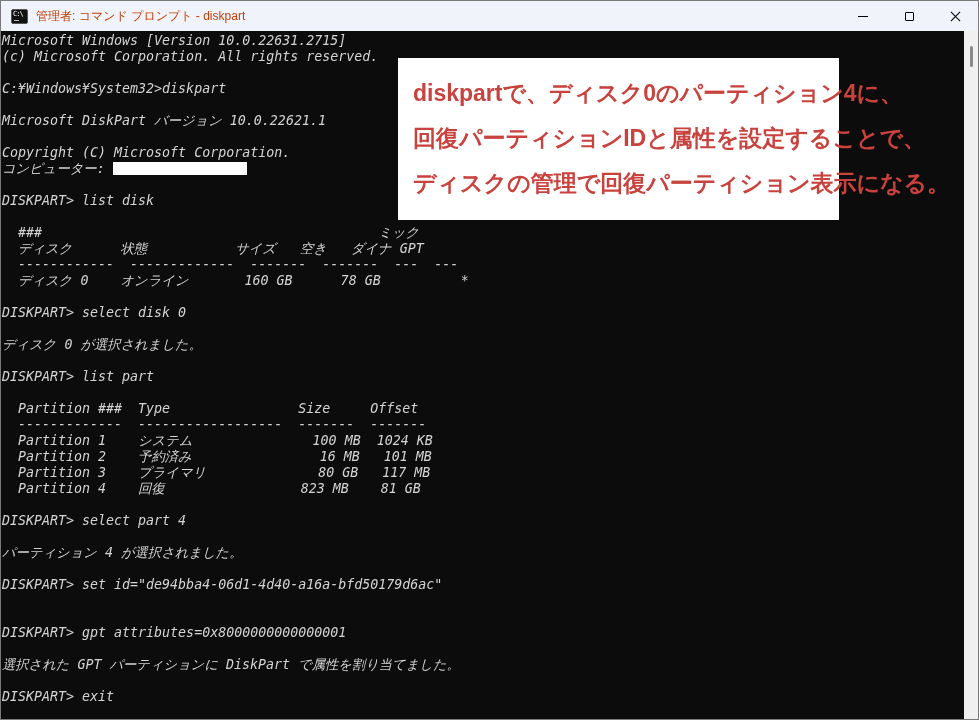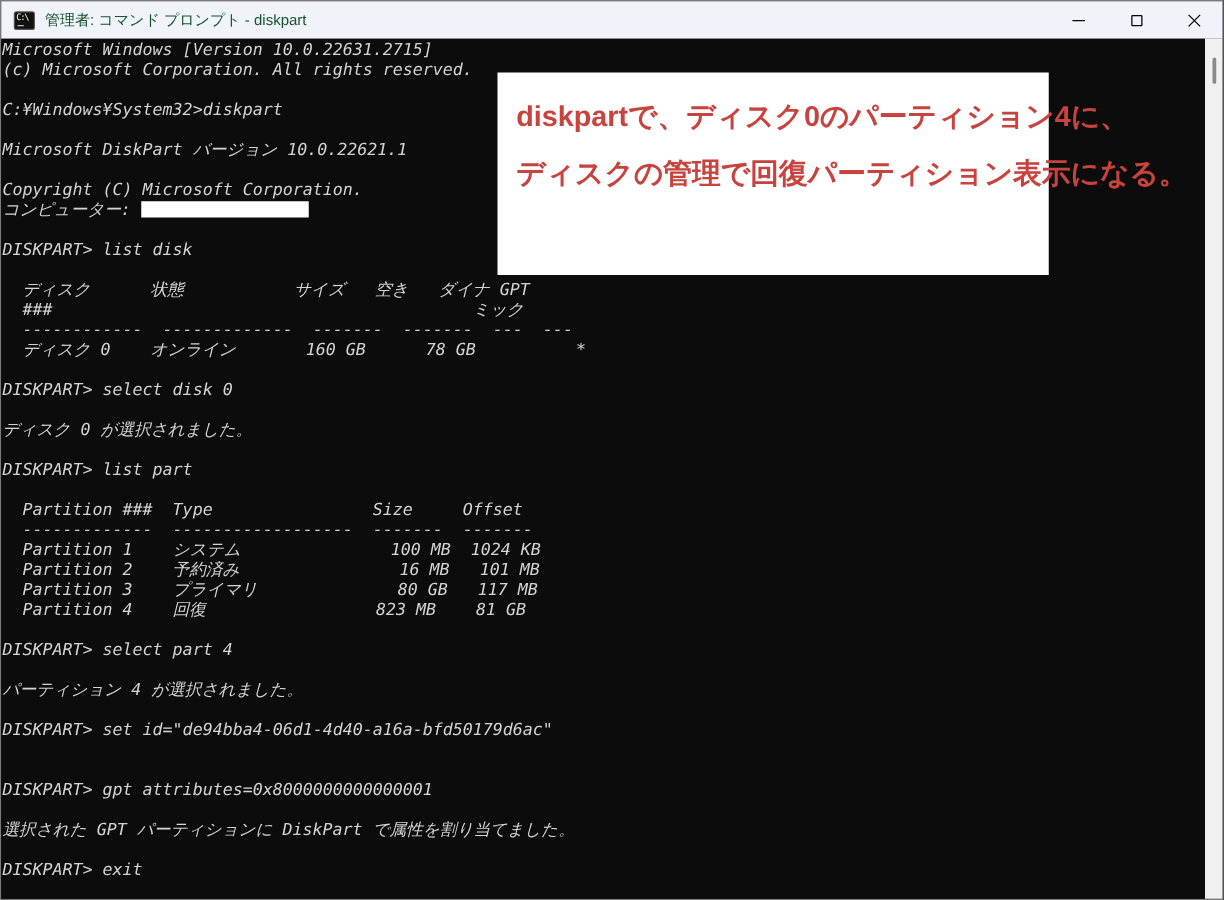--- a/index.html
+++ b/index.html
@@ -25,21 +25,21 @@
   }
   .titlebar-icon .cmd-glyph {
     position: absolute; left: 1px; top: 1px;
     font-family: "DejaVu Sans Mono", monospace;
     font-size: 7px; line-height: 7px; color: #fff; letter-spacing: -1px;
   }
   .titlebar-icon .cmd-cursor {
     position: absolute; left: 2px; bottom: 2px; width: 5px; height: 1px; background: #bbb;
   }
   .titlebar-title {
-    font-size: 12px; color: #14532d; white-space: nowrap;
+    font-size: 12px; color: #c2410c; white-space: nowrap;
   }
   .titlebar-buttons { margin-left: auto; display: flex; height: 100%; }
   .tb-btn {
     width: 46px; height: 100%; display: flex; align-items: center; justify-content: center;
     cursor: default;
   }
   .glyph-min { width: 10px; height: 1px; background: #000; }
   .glyph-max { width: 9px; height: 9px; border: 1px solid #000; border-radius: 1px; }
   .glyph-close { width: 10px; height: 10px; position: relative; }
   .glyph-close::before, .glyph-close::after {
@@ -118,22 +118,22 @@
       <div class="console-line"></div>
       <div class="console-line">C:¥Windows¥System32&gt;diskpart</div>
       <div class="console-line"></div>
       <div class="console-line">Microsoft DiskPart バージョン 10.0.22621.1</div>
       <div class="console-line"></div>
       <div class="console-line">Copyright (C) Microsoft Corporation.</div>
       <div class="console-line">コンピューター: <span class="redaction"></span></div>
       <div class="console-line"></div>
       <div class="console-line">DISKPART&gt; list disk</div>
       <div class="console-line"></div>
+      <div class="console-line">  ###                                          ミック</div>
       <div class="console-line">  ディスク      状態           サイズ   空き   ダイナ GPT</div>
-      <div class="console-line">  ###                                          ミック</div>
       <div class="console-line">  ------------  -------------  -------  -------  ---  ---</div>
       <div class="console-line">  ディスク 0    オンライン       160 GB      78 GB          *</div>
       <div class="console-line"></div>
       <div class="console-line">DISKPART&gt; select disk 0</div>
       <div class="console-line"></div>
       <div class="console-line">ディスク 0 が選択されました。</div>
       <div class="console-line"></div>
       <div class="console-line">DISKPART&gt; list part</div>
       <div class="console-line"></div>
       <div class="console-line">  Partition ###  Type                Size     Offset</div>
@@ -156,16 +156,17 @@
       <div class="console-line"></div>
       <div class="console-line">DISKPART&gt; exit</div>
     </div>
 
   <div class="scrollbar-track">
     <div class="scrollbar-thumb"></div>
   </div>
 
   <div class="annotation">
     <div class="annotation-line">diskpartで、ディスク0のパーティション4に、</div>
+    <div class="annotation-line">回復パーティションIDと属性を設定することで、</div>
     <div class="annotation-line">ディスクの管理で回復パーティション表示になる。</div>
   </div>
 
 </div>
 
 </body></html>

